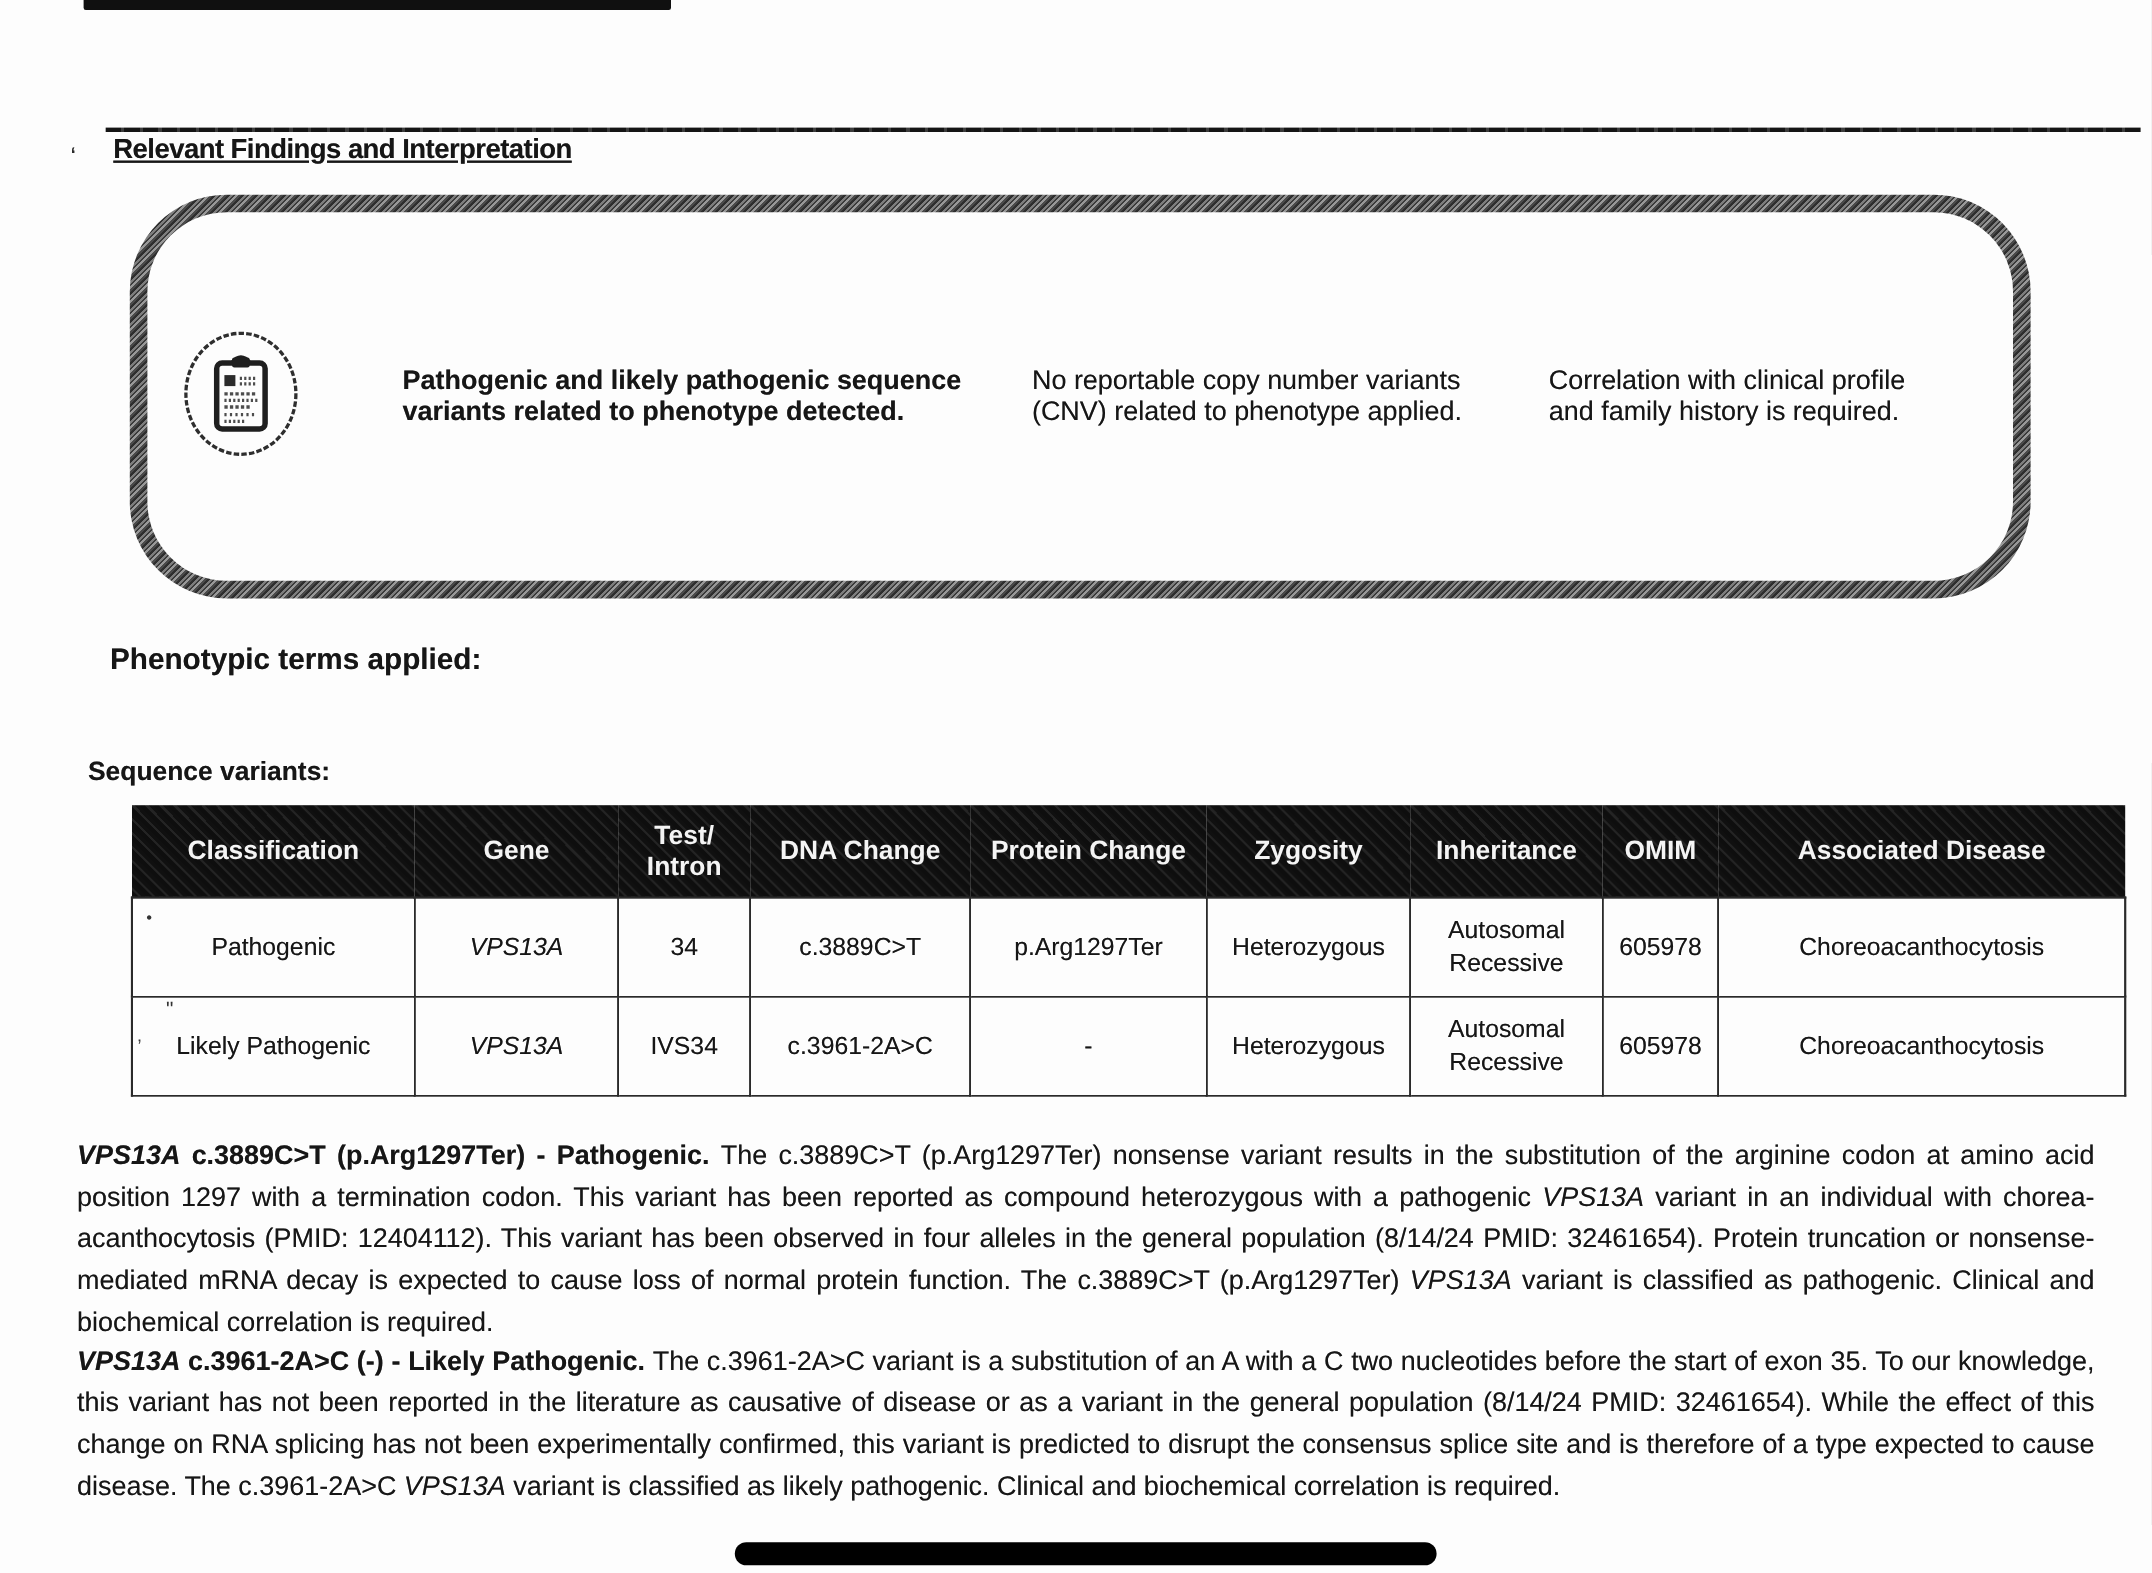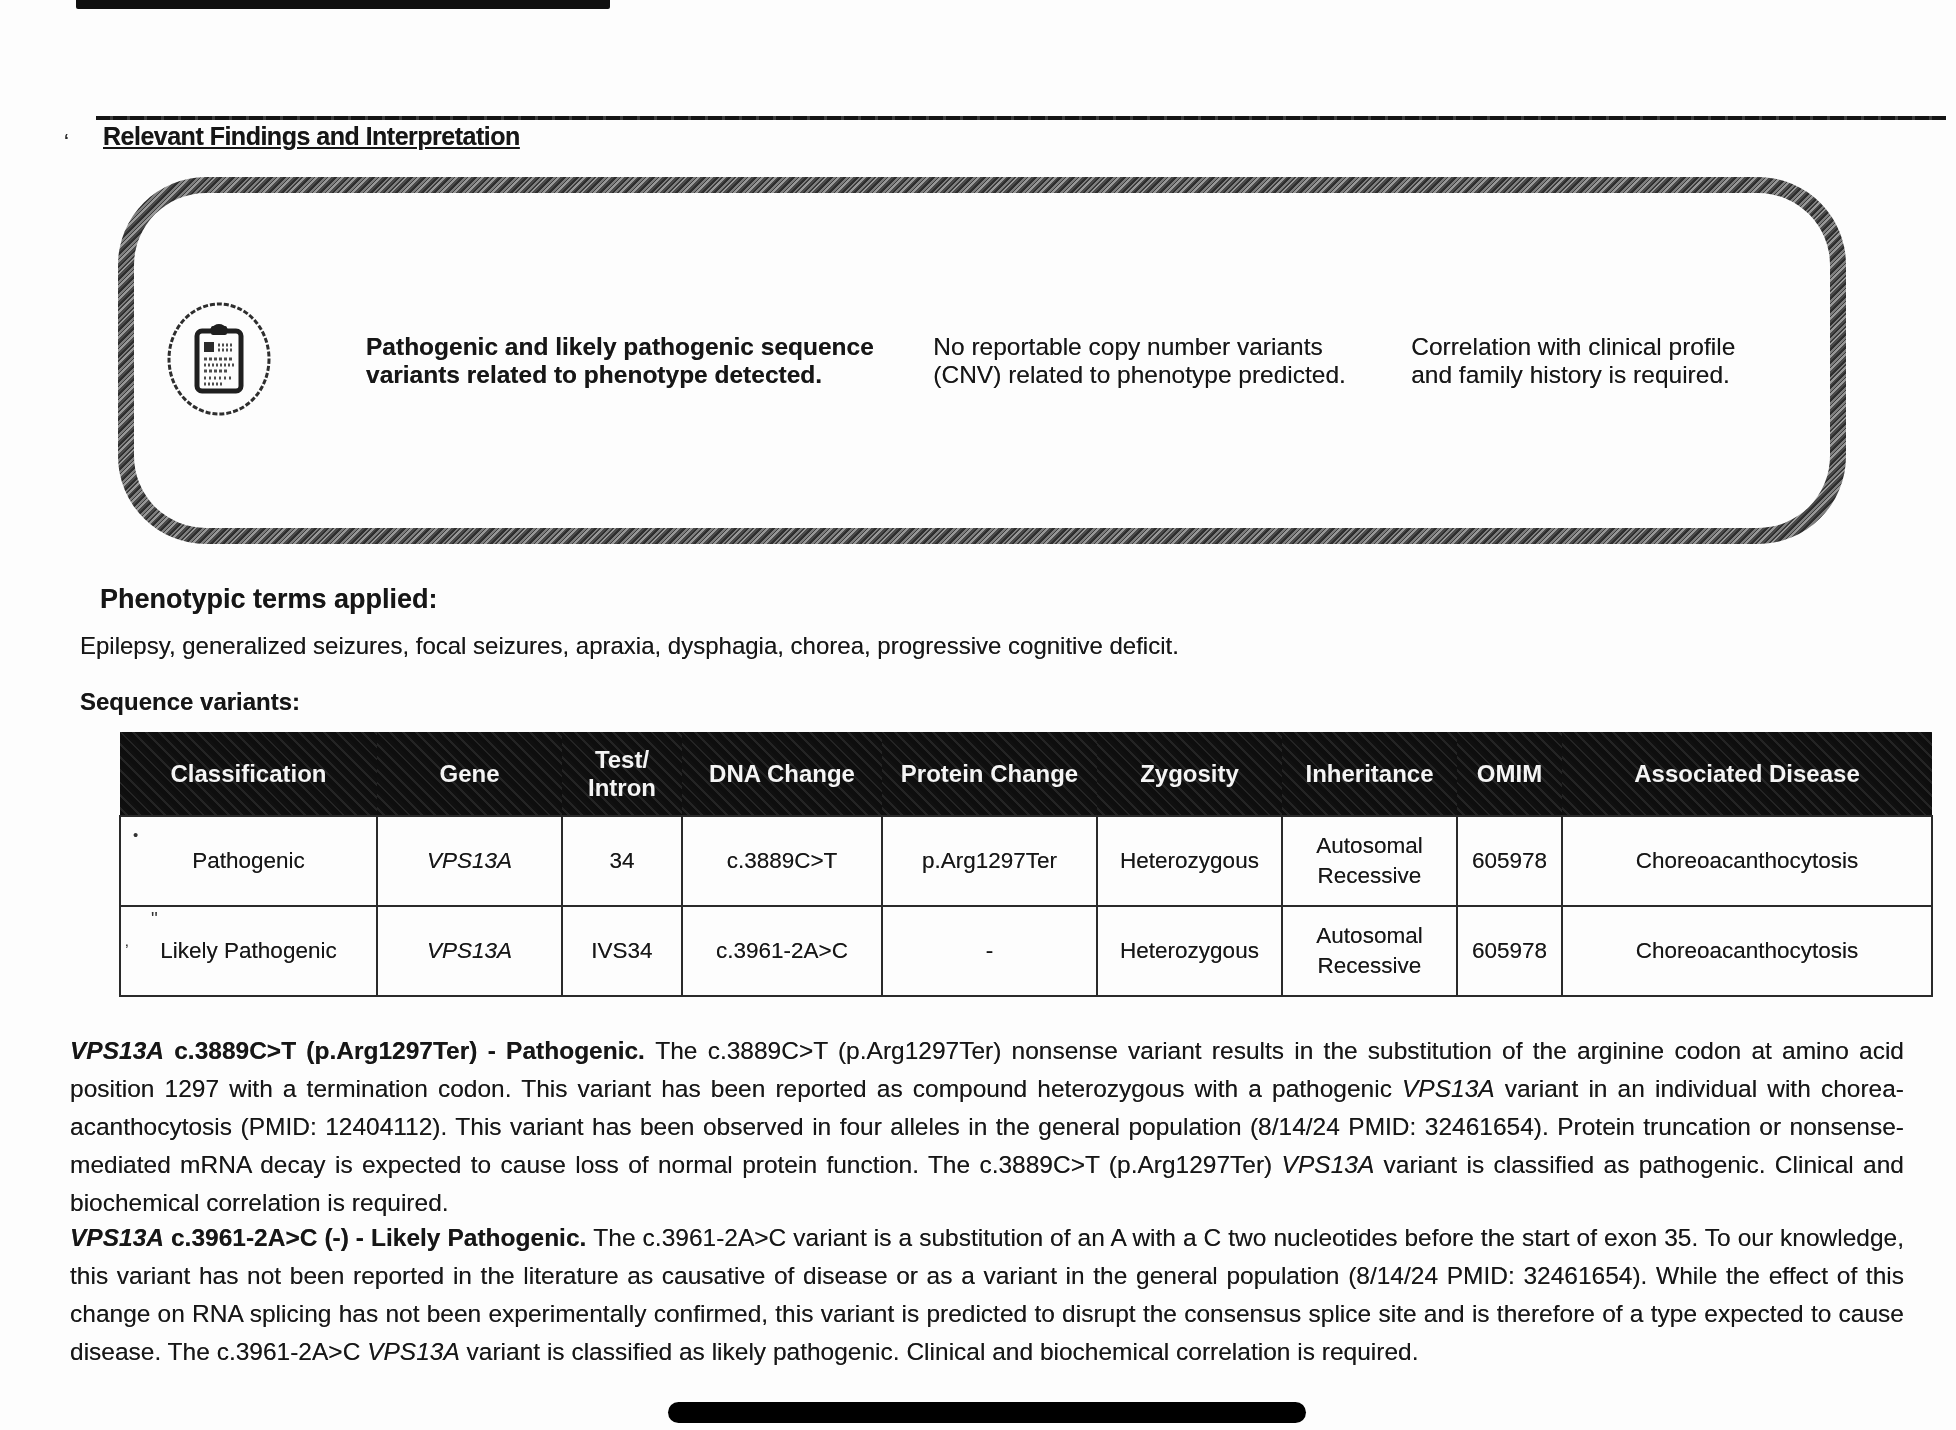--- a/index.html
+++ b/index.html
@@ -135,28 +135,27 @@
           <line x1="54" y1="50" x2="70" y2="50" stroke="#4d4d4d" stroke-width="3" stroke-dasharray="2 2"></line>
           <line x1="40" y1="59" x2="70" y2="59" stroke="#4d4d4d" stroke-width="3" stroke-dasharray="3 2"></line>
           <line x1="40" y1="65" x2="70" y2="65" stroke="#4d4d4d" stroke-width="3" stroke-dasharray="2 2"></line>
           <line x1="40" y1="71" x2="64" y2="71" stroke="#4d4d4d" stroke-width="3" stroke-dasharray="3 2"></line>
           <line x1="40" y1="78" x2="70" y2="78" stroke="#4d4d4d" stroke-width="3" stroke-dasharray="2 3"></line>
           <line x1="40" y1="84" x2="58" y2="84" stroke="#4d4d4d" stroke-width="3" stroke-dasharray="2 2"></line>
         </svg>
       </div>
       <div class="findings-lines">
         <div class="findings-line bold">Pathogenic and likely pathogenic sequence variants related to phenotype detected.</div>
-        <div class="findings-line">No reportable copy number variants (CNV) related to phenotype predicted.</div>
+        <div class="findings-line">No reportable copy number variants (CNV) related to phenotype applied.</div>
         <div class="findings-line">Correlation with clinical profile and family history is required.</div>
       </div>
     </div>
   </div>
 
   <div class="pheno-title">Phenotypic terms applied:</div>
-  <div class="pheno-text">Epilepsy, generalized seizures, focal seizures, apraxia, dysphagia, chorea, progressive cognitive deficit.</div>
 
   <div class="seq-title">Sequence variants:</div>
 
   <table class="variants">
     <colgroup>
       <col style="width:257px">
         <col style="width:185px">
         <col style="width:120px">
       <col style="width:200px">
         <col style="width:215px">

